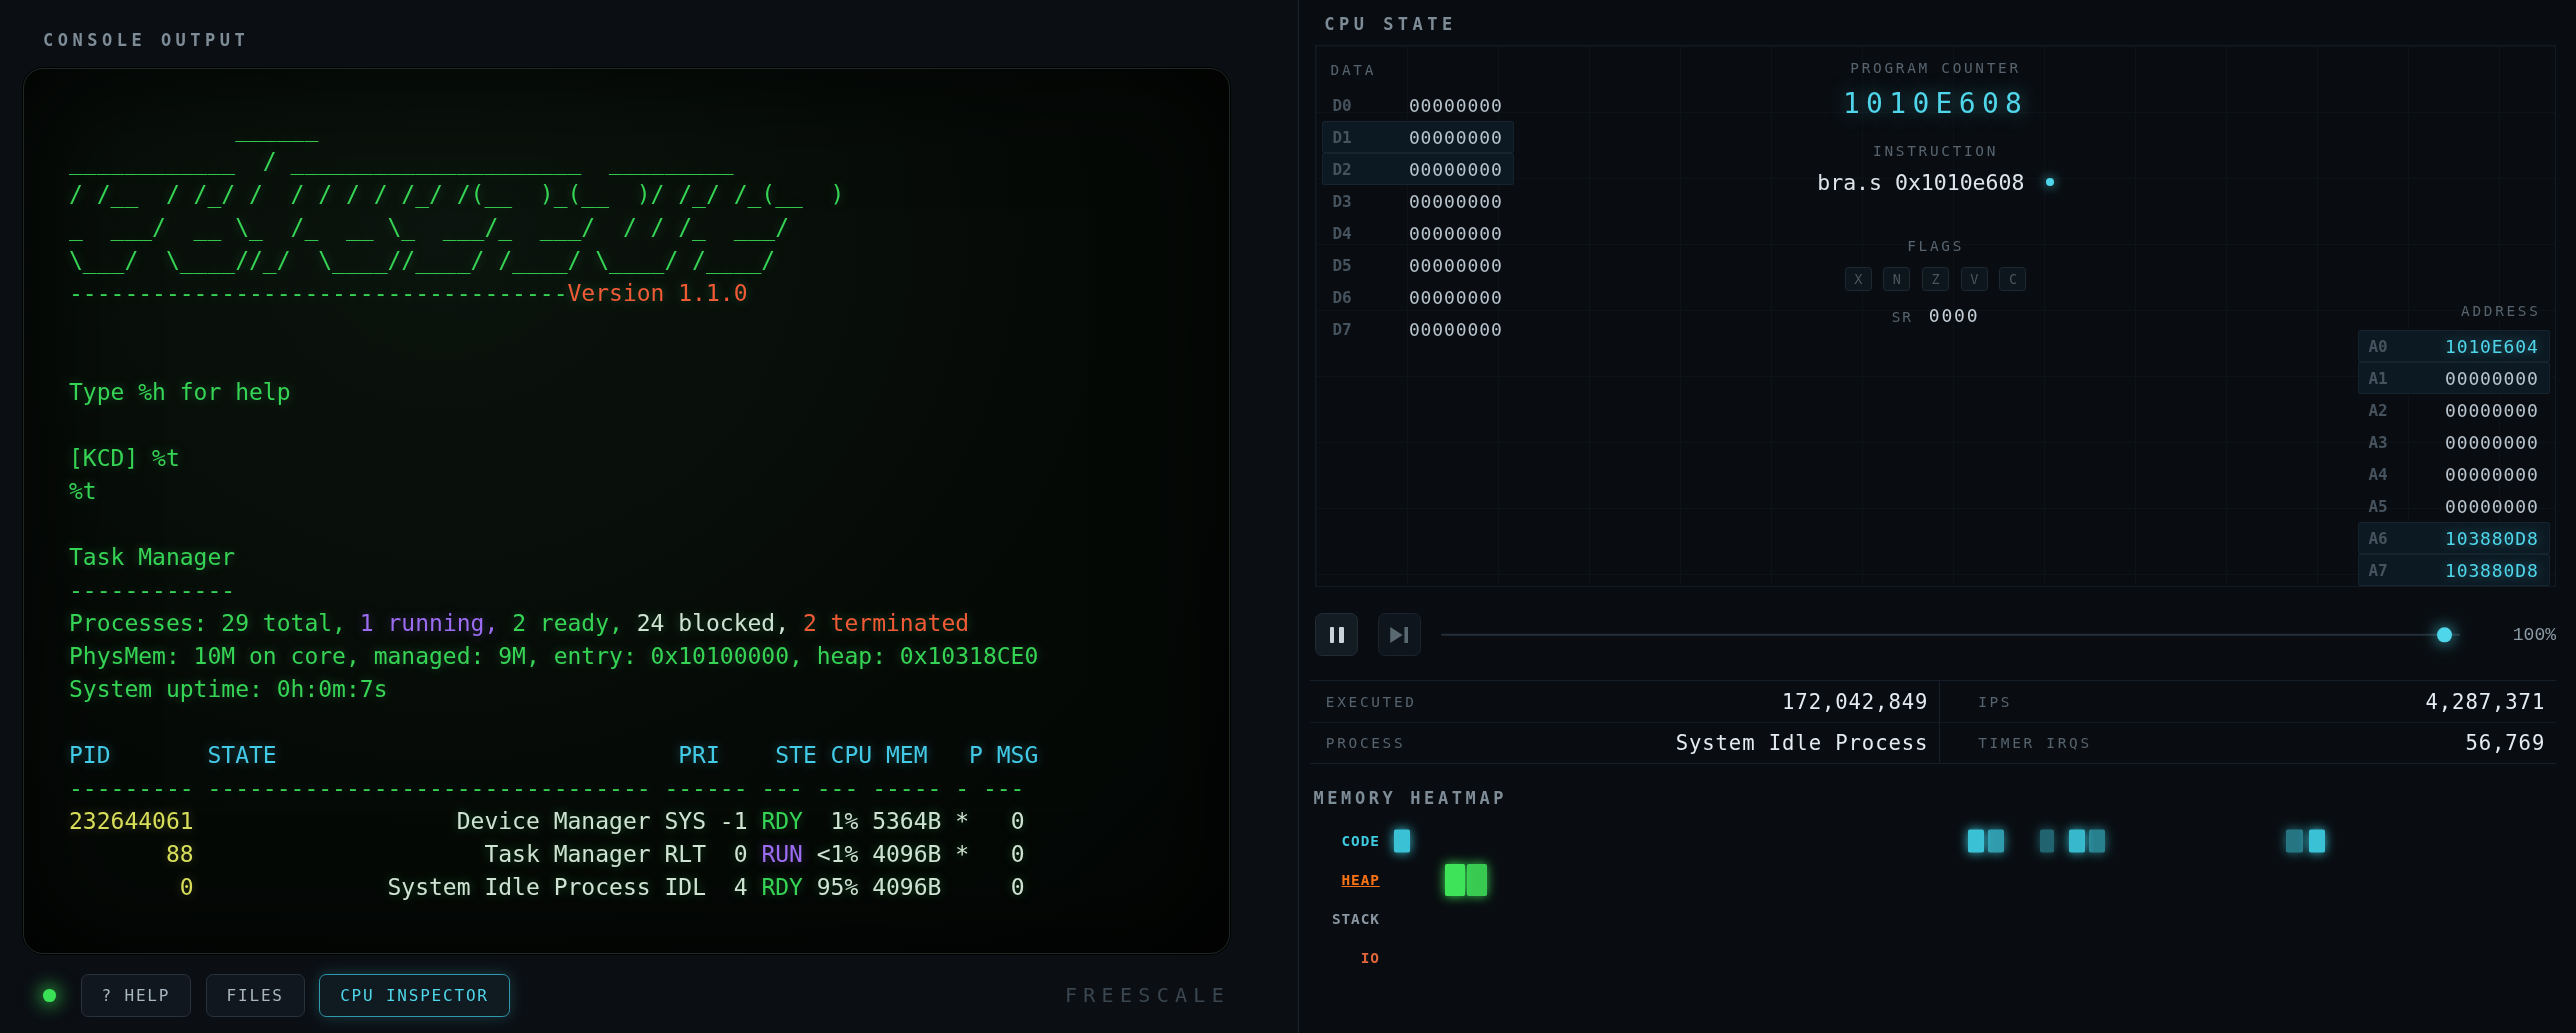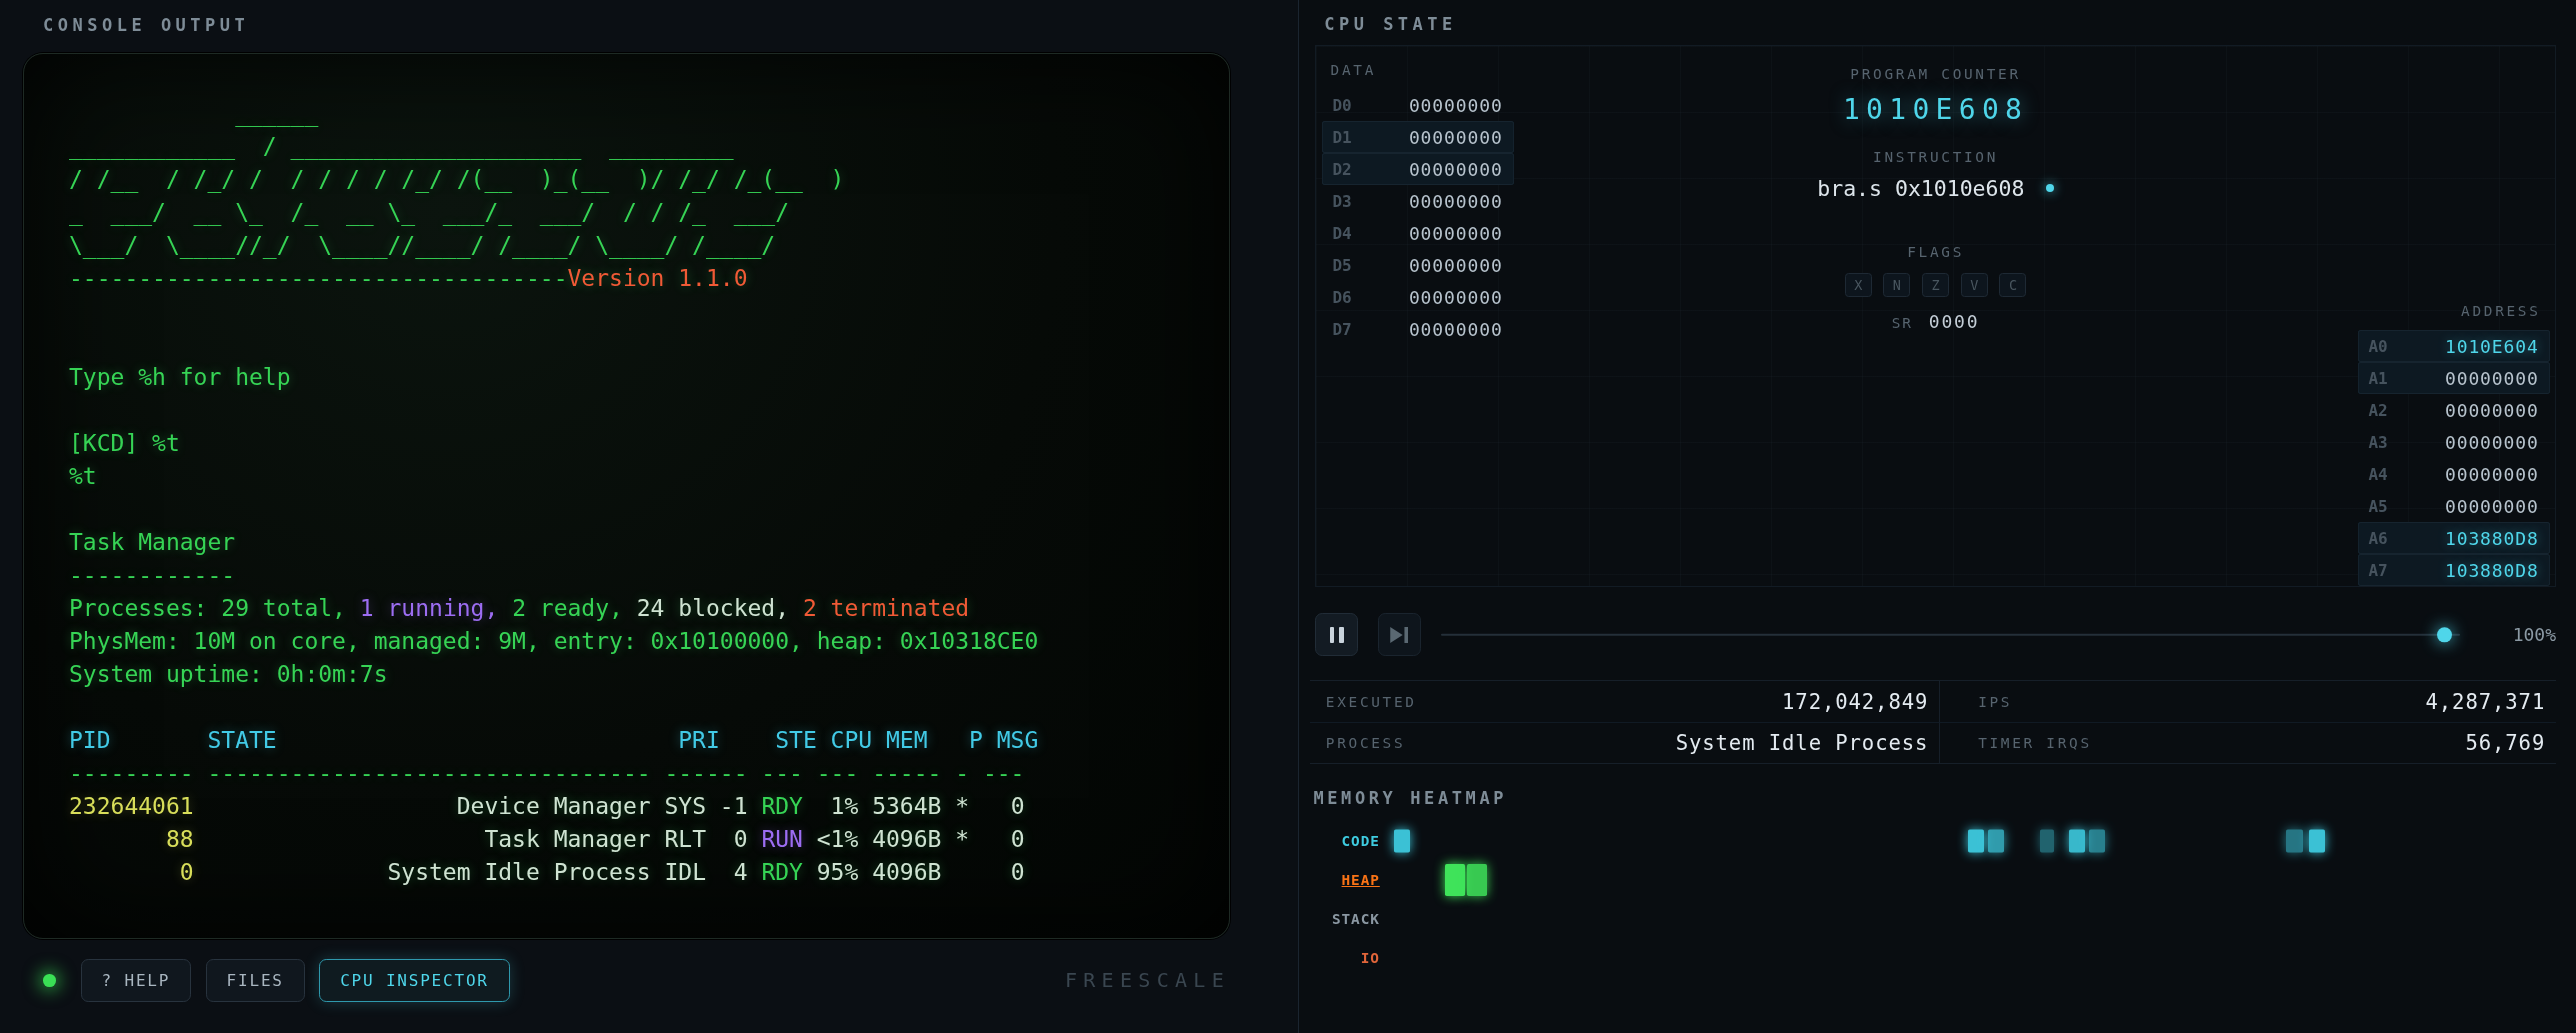--- a/index.html
+++ b/index.html
@@ -2,21 +2,21 @@
 <html style="font-size:14.4px"><head>
 <meta charset="utf-8">
 <style>
   html,body{margin:0;padding:0;background:#06090c;}
   body{width:2576px;height:1034px;overflow:hidden;font-family:"DejaVu Sans Mono",monospace;-webkit-font-smoothing:antialiased;}
   .page{display:flex;width:2576px;height:1034px;background:#090d11;}
 
   
   .left{width:1299px;box-sizing:border-box;border-right:1.8px solid #1b2530;background:#0b0f14;display:flex;flex-direction:column;}
   .panel-header{font-size:17px;font-weight:bold;letter-spacing:4.5px;color:#7e8c97;}
-  .left .panel-header{margin:15px 0 0 43px;}
+  .left .panel-header{margin:30px 0 0 43px;}
 
   .terminal{position:relative;margin:18px 68px 0 23px;height:886px;box-sizing:border-box;
     background:radial-gradient(ellipse at 35% 18%, #0b140e 0%, #060a07 55%, #030604 100%);
     border:1.8px solid #1e2a24;border-radius:20px;padding:43px 25px 0 45px;
     box-shadow:inset 0 0 117px rgba(0,0,0,0.85), 0 0 0 0.9px #000;overflow:hidden;}
   .tline{font-size:23px;line-height:33px;white-space:pre;text-shadow:0 0 10.8px rgba(70,230,110,0.33);}
   .c-g{color:#36d455}.c-o{color:#f05a36}.c-c{color:#42cae6;text-shadow:0 0 10.8px rgba(66,202,230,.4)}
   .c-p{color:#9c6df2;text-shadow:0 0 10.8px rgba(156,109,242,.35)}.c-y{color:#d8de5a;text-shadow:0 0 10.8px rgba(216,222,90,.3)}
   .c-w{color:#cfe3d2}
 
@@ -39,21 +39,21 @@
   .col-data{width:220px;padding:7.2px 0 0 5.4px;}
   .col-addr{width:220px;margin-left:auto;padding:7.2px 5.4px 0 0;display:flex;flex-direction:column;align-items:flex-end;justify-content:flex-end;}
   .col-addr .col-label{text-align:right;}
   .reg-row{display:flex;justify-content:space-between;align-items:center;width:192px;height:32px;padding:0 10.8px;box-sizing:border-box;border-radius:2.7px;}
   .rn{font-size:16px;color:#46535e;font-weight:bold;}
   .rv{font-size:18px;color:#b7c3cd;letter-spacing:0.9px;}
   .reg-row.hl{background:#0d1922;box-shadow:inset 0 0 0 0.9px #16242f;}
   .reg-row.accent .rv{color:#4fd6ea;text-shadow:0 0 10.8px rgba(79,214,234,0.45);}
 
   .col-center{flex:1;display:flex;flex-direction:column;align-items:center;padding-top:7.2px;}
-  .c-label{font-size:14.4px;letter-spacing:2.7px;color:#57646f;margin-top:13px;}
+  .c-label{font-size:14.4px;letter-spacing:2.7px;color:#57646f;margin-top:7px;}
   .pc-value{font-size:28px;color:#4fd6ea;letter-spacing:6.3px;margin-top:10.8px;text-shadow:0 0 18px rgba(79,214,234,0.5);}
   .instr-label{margin-top:23px;}
   .instr-row{display:flex;align-items:center;margin-top:10.8px;}
   .instr-value{font-size:21.5px;color:#dde5eb;}
   .instr-dot{width:8px;height:8px;border-radius:50%;background:#4fd6ea;margin-left:21.5px;box-shadow:0 0 10.8px rgba(79,214,234,0.85);}
   .flags-label{margin-top:43px;}
   .flags-row{display:flex;gap:11.7px;margin-top:12.6px;}
   .flag-chip{width:25px;height:22.4px;display:flex;align-items:center;justify-content:center;background:#0d151d;
     border:0.9px solid #1e2934;border-radius:3.6px;color:#49565f;font-size:13.5px;}
   .sr-row{display:flex;gap:16px;margin-top:14.4px;align-items:baseline;}
@@ -63,21 +63,21 @@
   .controls{display:flex;align-items:center;margin:25px 0 0 5.4px;height:45px;}
   .ctrl-btn{width:43px;height:43px;border-radius:7.2px;background:#131b23;border:0.9px solid #212c37;display:flex;
     align-items:center;justify-content:center;cursor:pointer;margin-right:20px;padding:0;}
   .ctrl-btn.ghost{background:#0e151c;border-color:#1a242e;}
   .pause-icon{display:flex;}
   .pause-icon i{display:block;width:4.5px;height:16px;background:#c9d3dc;margin:0 2.7px;border-radius:0.9px;}
   .slider{flex:1;position:relative;height:43px;margin-right:21.5px;cursor:pointer;}
   .slider-track{position:absolute;top:50%;left:0;right:0;height:2.7px;background:#242f39;transform:translateY(-50%);border-radius:1.8px;}
   .slider-handle{position:absolute;top:50%;right:7.2px;width:15.3px;height:15.3px;background:#4fd6ea;border-radius:50%;
     transform:translateY(-50%);box-shadow:0 0 16px rgba(79,214,234,0.9);cursor:grab;}
-  .speed{font-size:18px;color:#8b99a4;width:75px;text-align:right;}
+  .speed{font-size:18px;color:#8b99a4;width:75px;text-align:right;font-family:Liberation Mono, monospace;}
 
   .stats{display:grid;grid-template-columns:50.5% 49.5%;margin-top:23px;border-top:0.9px solid #161f29;border-bottom:0.9px solid #161f29;}
   .stat-cell{display:flex;justify-content:space-between;align-items:center;height:41px;padding:0 10.8px 0 16px;box-sizing:border-box;}
   .stat-cell:nth-child(even){border-left:0.9px solid #161f29;padding-left:38px;}
   .stat-cell:nth-child(n+3){border-top:0.9px solid #10empty1a24;border-top:0.9px solid #101a24;}
   .stat-label{font-size:14.4px;letter-spacing:2.7px;color:#57646f;}
   .stat-value{font-size:20.6px;color:#e4ebf1;letter-spacing:0.9px;}
 
   .heatmap{margin-top:10.8px;}
   .hm-header{font-size:17px;font-weight:bold;letter-spacing:3.6px;color:#7e8c97;margin:12.6px 0 14.4px 3.6px;}

